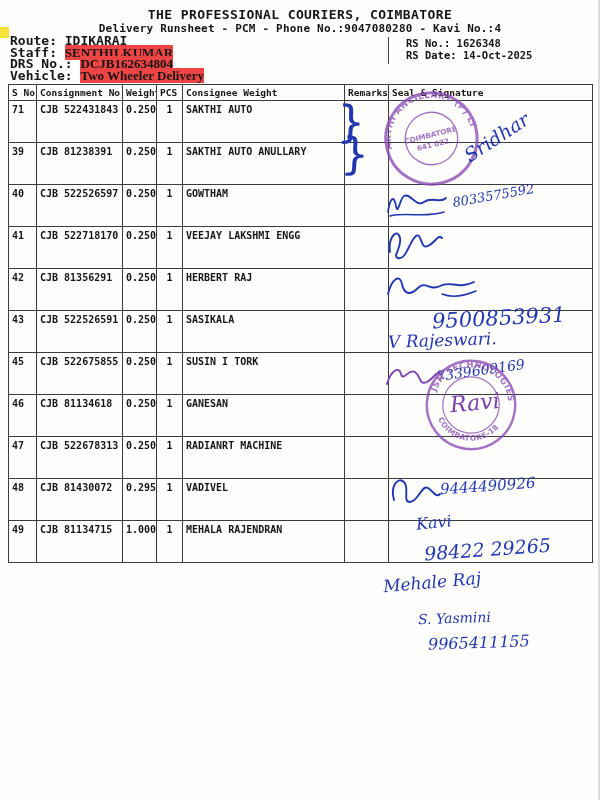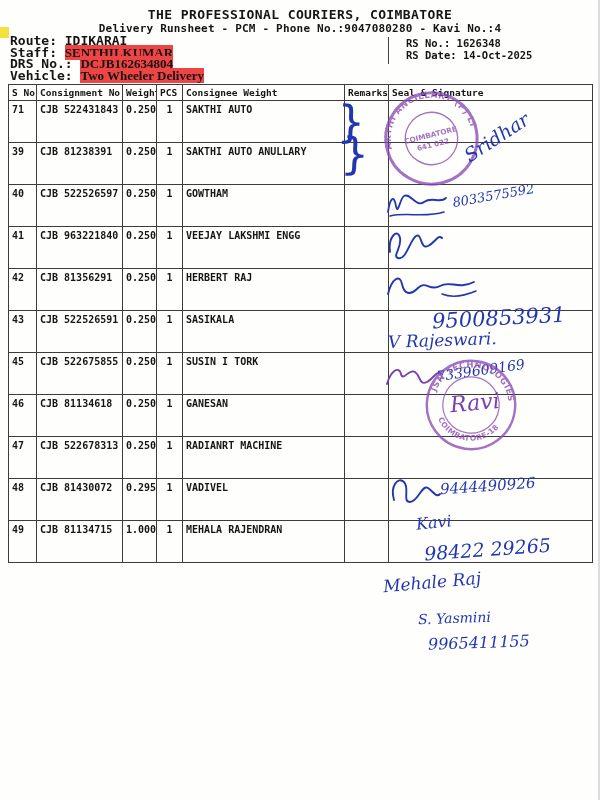--- a/index.html
+++ b/index.html
@@ -104,21 +104,21 @@
           <td>40</td>
           <td>CJB 522526597</td>
           <td>0.250</td>
           <td class="c">1</td>
           <td>GOWTHAM</td>
           <td></td>
           <td></td>
         </tr>
       <tr>
           <td>41</td>
-          <td>CJB 963221840</td>
+          <td>CJB 522718170</td>
           <td>0.250</td>
           <td class="c">1</td>
           <td>VEEJAY LAKSHMI  ENGG</td>
           <td></td>
           <td></td>
         </tr>
       <tr>
           <td>42</td>
           <td>CJB 81356291</td>
           <td>0.250</td>

